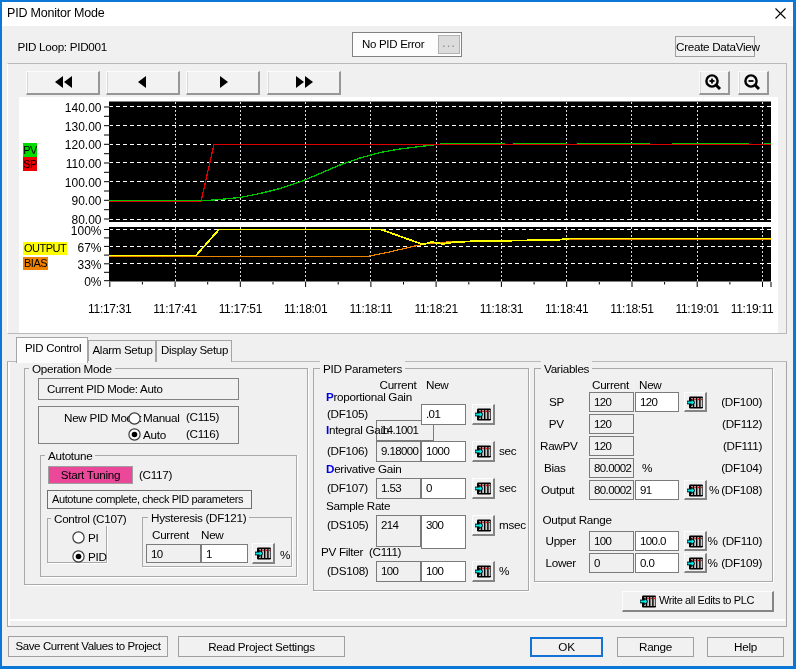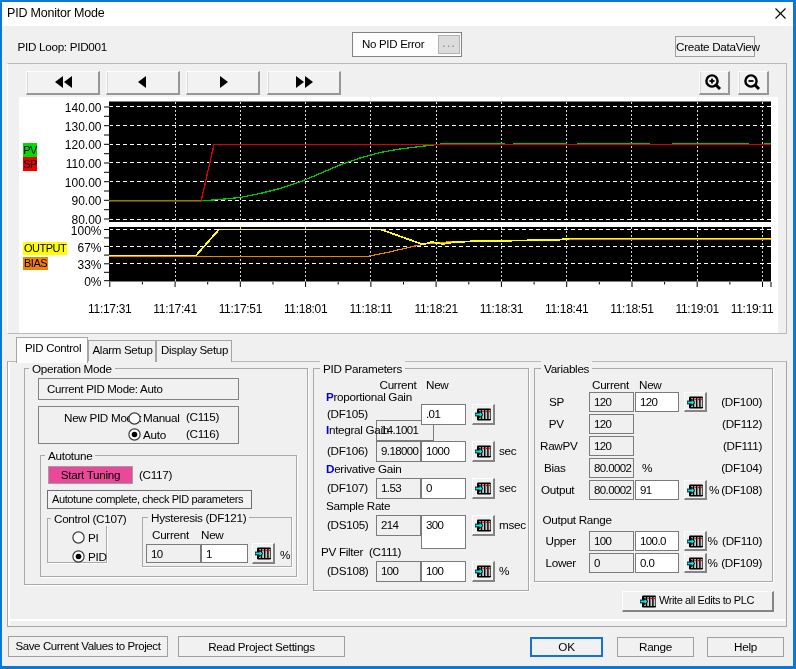--- a/index.html
+++ b/index.html
@@ -287,21 +287,21 @@
     <rect x="13.6" y="2" width="1.8" height="9" fill="#c9c9c9"></rect>
     <rect x="4.2" y="2.7" width="1.4" height="1.4" fill="#e81010"></rect>
     <rect x="7.4" y="2.7" width="1.4" height="1.4" fill="#e81010"></rect>
     <rect x="10.6" y="2.7" width="1.4" height="1.4" fill="#e81010"></rect>
     <rect x="13.8" y="2.7" width="1.4" height="1.4" fill="#e81010"></rect>
     <path d="M0 5.1 L4.4 5.1 L4.4 3.2 L8 6.5 L4.4 9.8 L4.4 7.9 L0 7.9 Z" fill="#00e8e8" stroke="#000" stroke-width="0.9"></path>
   </svg>
 <div class="lbl" style="left:499px;top:481px">sec</div>
 <div class="lbl" style="left:326px;top:499.2px">Sample Rate</div>
 <div class="lbl" style="left:327px;top:518px">(DS105)</div>
-<div class="field gray" style="left:376px;top:515px;width:45px;height:21px">214</div>
+<div class="field gray" style="left:376px;top:515px;width:45px;height:32px">214</div>
 <div class="field white" style="left:421px;top:515px;width:45px;height:34px">300</div>
 <div class="wbtn" style="left:472px;top:515px;width:23px;height:21px"></div>
 <svg class="abs" style="left:475px;top:519px" width="17" height="13" viewBox="0 0 17 13">
     <rect x="2" y="0.5" width="14" height="12" rx="1.2" fill="#000"></rect>
     <rect x="4.0" y="2" width="1.8" height="9" fill="#c9c9c9"></rect>
     <rect x="7.2" y="2" width="1.8" height="9" fill="#c9c9c9"></rect>
     <rect x="10.4" y="2" width="1.8" height="9" fill="#c9c9c9"></rect>
     <rect x="13.6" y="2" width="1.8" height="9" fill="#c9c9c9"></rect>
     <rect x="4.2" y="2.7" width="1.4" height="1.4" fill="#e81010"></rect>
     <rect x="7.4" y="2.7" width="1.4" height="1.4" fill="#e81010"></rect>

